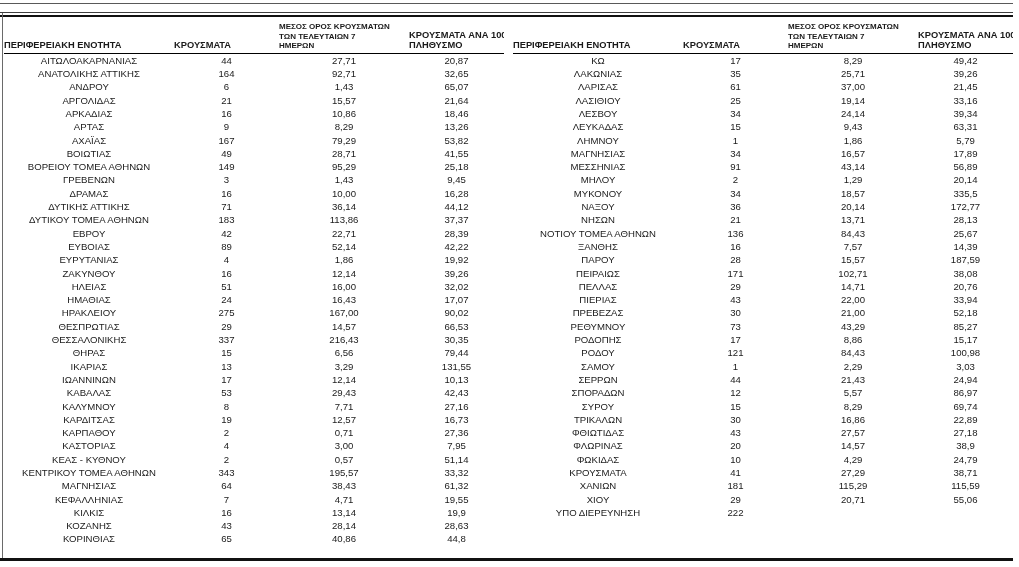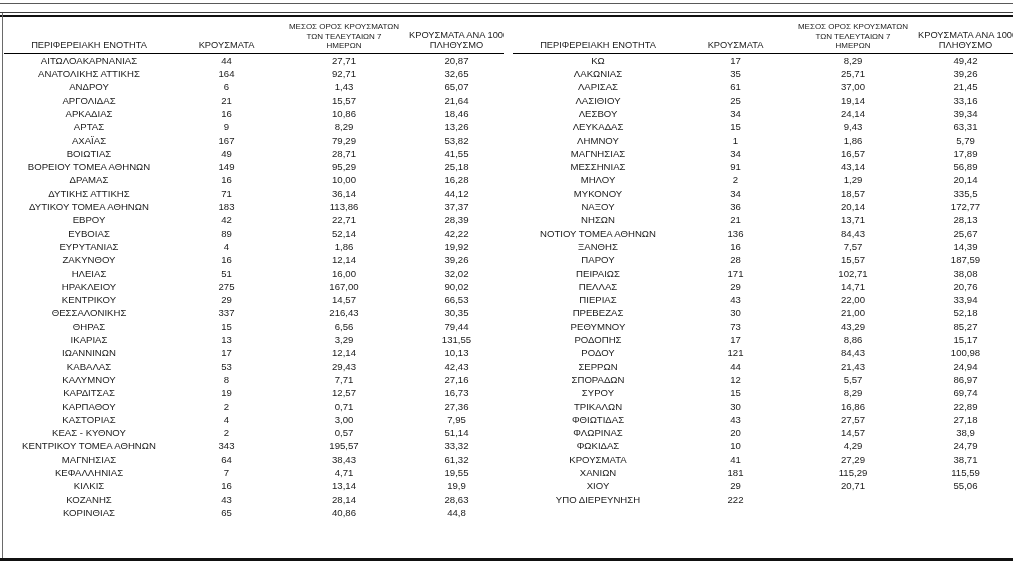--- a/index.html
+++ b/index.html
@@ -27,22 +27,22 @@
     gap: 9px;
     align-items: flex-start;
   }
   table.half {
     border-collapse: collapse;
     table-layout: fixed;
     width: 500px;
   }
   table.half thead th {
     vertical-align: bottom;
-    text-align: center;
-    font-weight: 400;
+    text-align: left;
+    font-weight: 700;
     padding: 0 0 2px 0;
     border-bottom: 1px solid #000000;
     font-size: 9.3px;
     line-height: 10.5px;
     letter-spacing: 0;
     white-space: nowrap;
     overflow: hidden;
   }
   table.half thead th .hdr-small { font-size: 8px; line-height: 9.6px; display: block; }
   table.half tbody td {
@@ -143,20 +143,26 @@
             <td>28,71</td>
             <td>41,55</td>
           </tr>
           <tr>
             <td>ΒΟΡΕΙΟΥ ΤΟΜΕΑ ΑΘΗΝΩΝ</td>
             <td>149</td>
             <td>95,29</td>
             <td>25,18</td>
           </tr>
           <tr>
+            <td>ΓΡΕΒΕΝΩΝ</td>
+            <td>3</td>
+            <td>1,43</td>
+            <td>9,45</td>
+          </tr>
+          <tr>
             <td>ΔΡΑΜΑΣ</td>
             <td>16</td>
             <td>10,00</td>
             <td>16,28</td>
           </tr>
           <tr>
             <td>ΔΥΤΙΚΗΣ ΑΤΤΙΚΗΣ</td>
             <td>71</td>
             <td>36,14</td>
             <td>44,12</td>
@@ -191,27 +197,33 @@
             <td>12,14</td>
             <td>39,26</td>
           </tr>
           <tr>
             <td>ΗΛΕΙΑΣ</td>
             <td>51</td>
             <td>16,00</td>
             <td>32,02</td>
           </tr>
           <tr>
+            <td>ΗΜΑΘΙΑΣ</td>
+            <td>24</td>
+            <td>16,43</td>
+            <td>17,07</td>
+          </tr>
+          <tr>
             <td>ΗΡΑΚΛΕΙΟΥ</td>
             <td>275</td>
             <td>167,00</td>
             <td>90,02</td>
           </tr>
           <tr>
-            <td>ΚΕΝΤΡΙΚΟΥ</td>
+            <td>ΘΕΣΠΡΩΤΙΑΣ</td>
             <td>29</td>
             <td>14,57</td>
             <td>66,53</td>
           </tr>
           <tr>
             <td>ΘΕΣΣΑΛΟΝΙΚΗΣ</td>
             <td>337</td>
             <td>216,43</td>
             <td>30,35</td>
           </tr>
@@ -463,20 +475,26 @@
             <td>8,86</td>
             <td>15,17</td>
           </tr>
           <tr>
             <td>ΡΟΔΟΥ</td>
             <td>121</td>
             <td>84,43</td>
             <td>100,98</td>
           </tr>
           <tr>
+            <td>ΣΑΜΟΥ</td>
+            <td>1</td>
+            <td>2,29</td>
+            <td>3,03</td>
+          </tr>
+          <tr>
             <td>ΣΕΡΡΩΝ</td>
             <td>44</td>
             <td>21,43</td>
             <td>24,94</td>
           </tr>
           <tr>
             <td>ΣΠΟΡΑΔΩΝ</td>
             <td>12</td>
             <td>5,57</td>
             <td>86,97</td>

